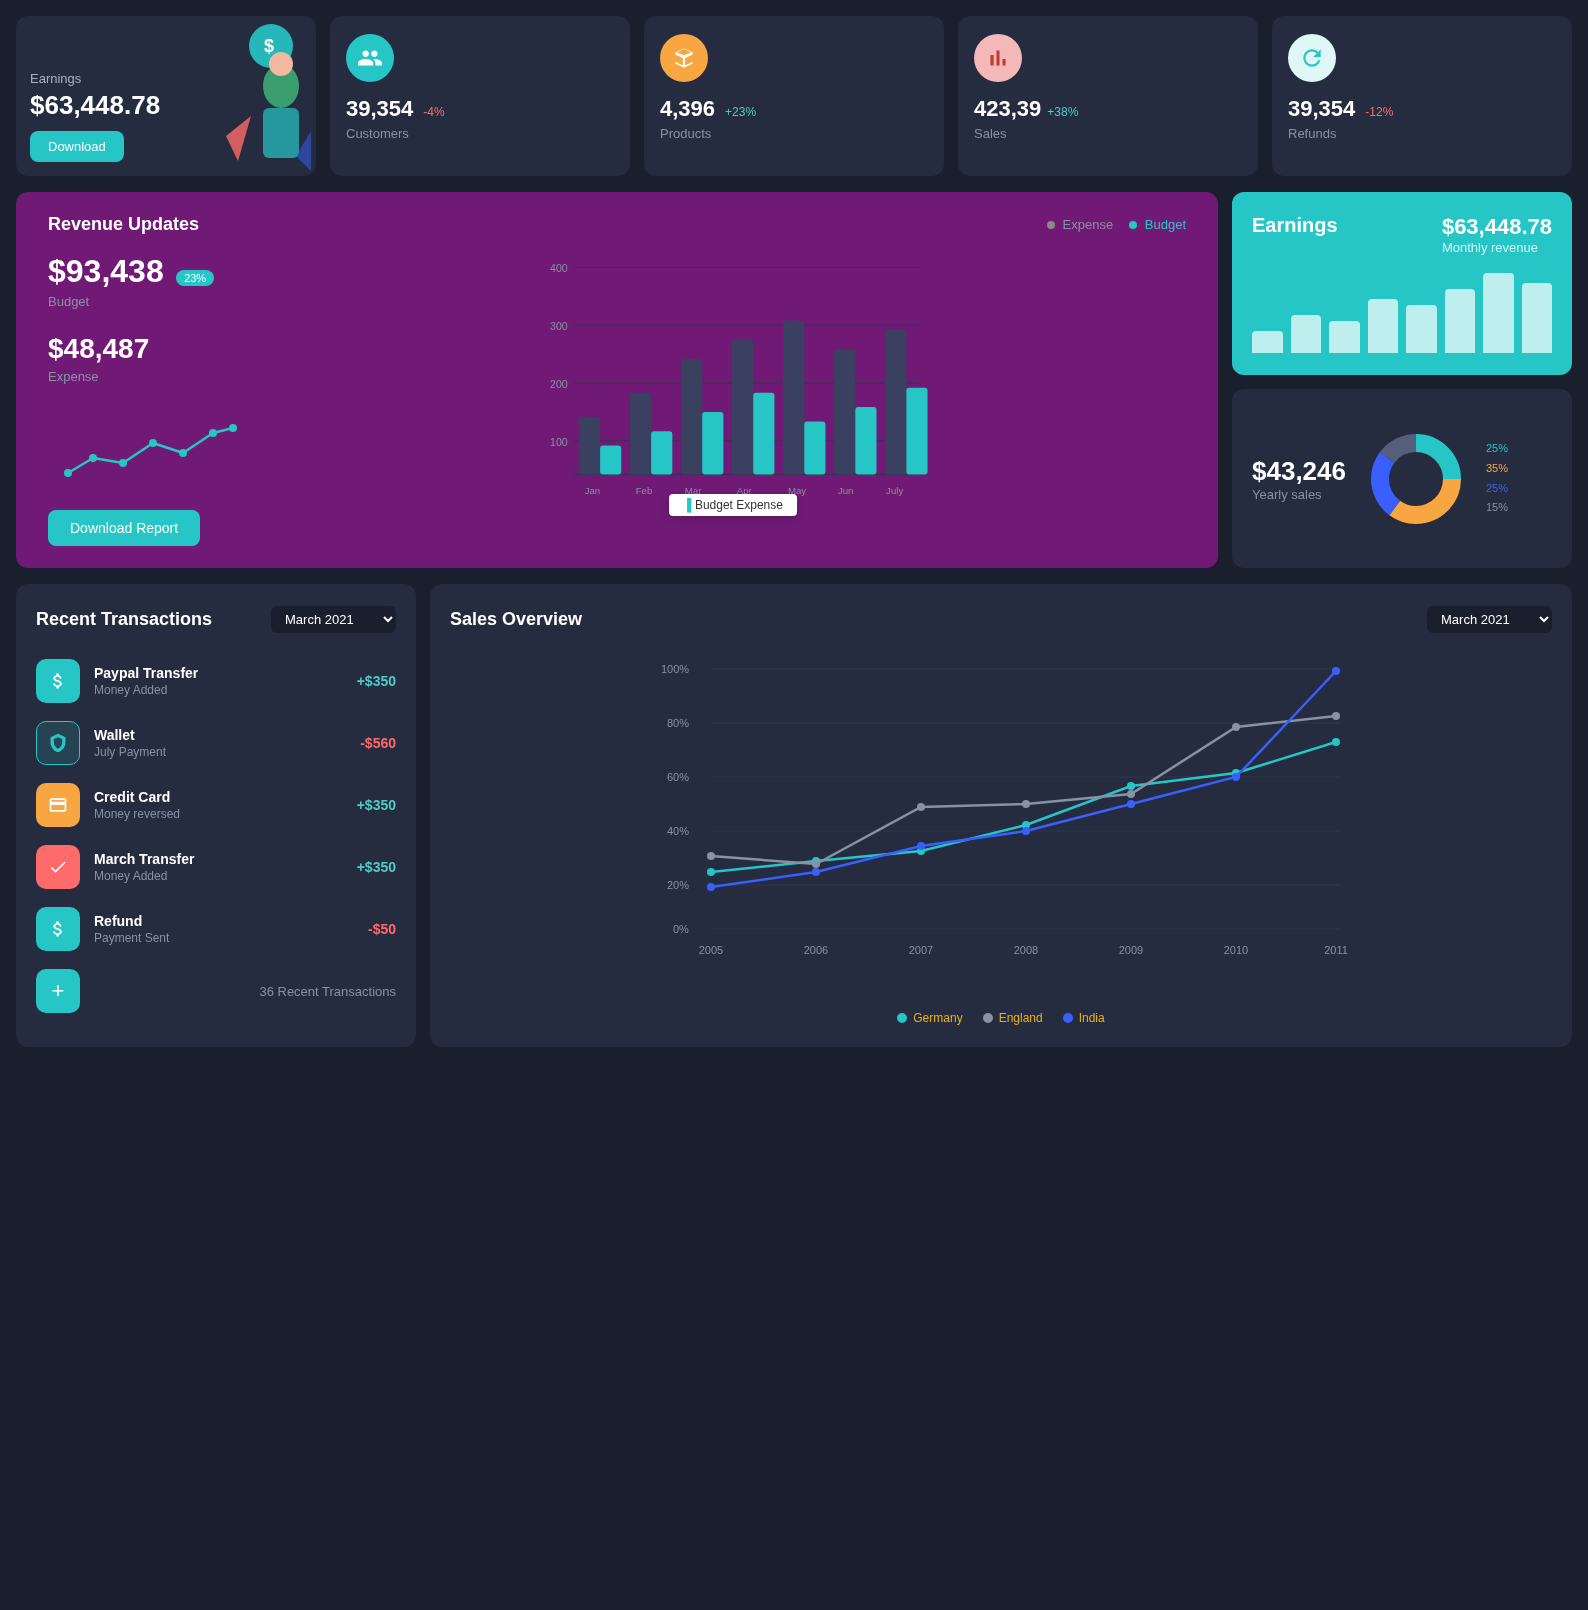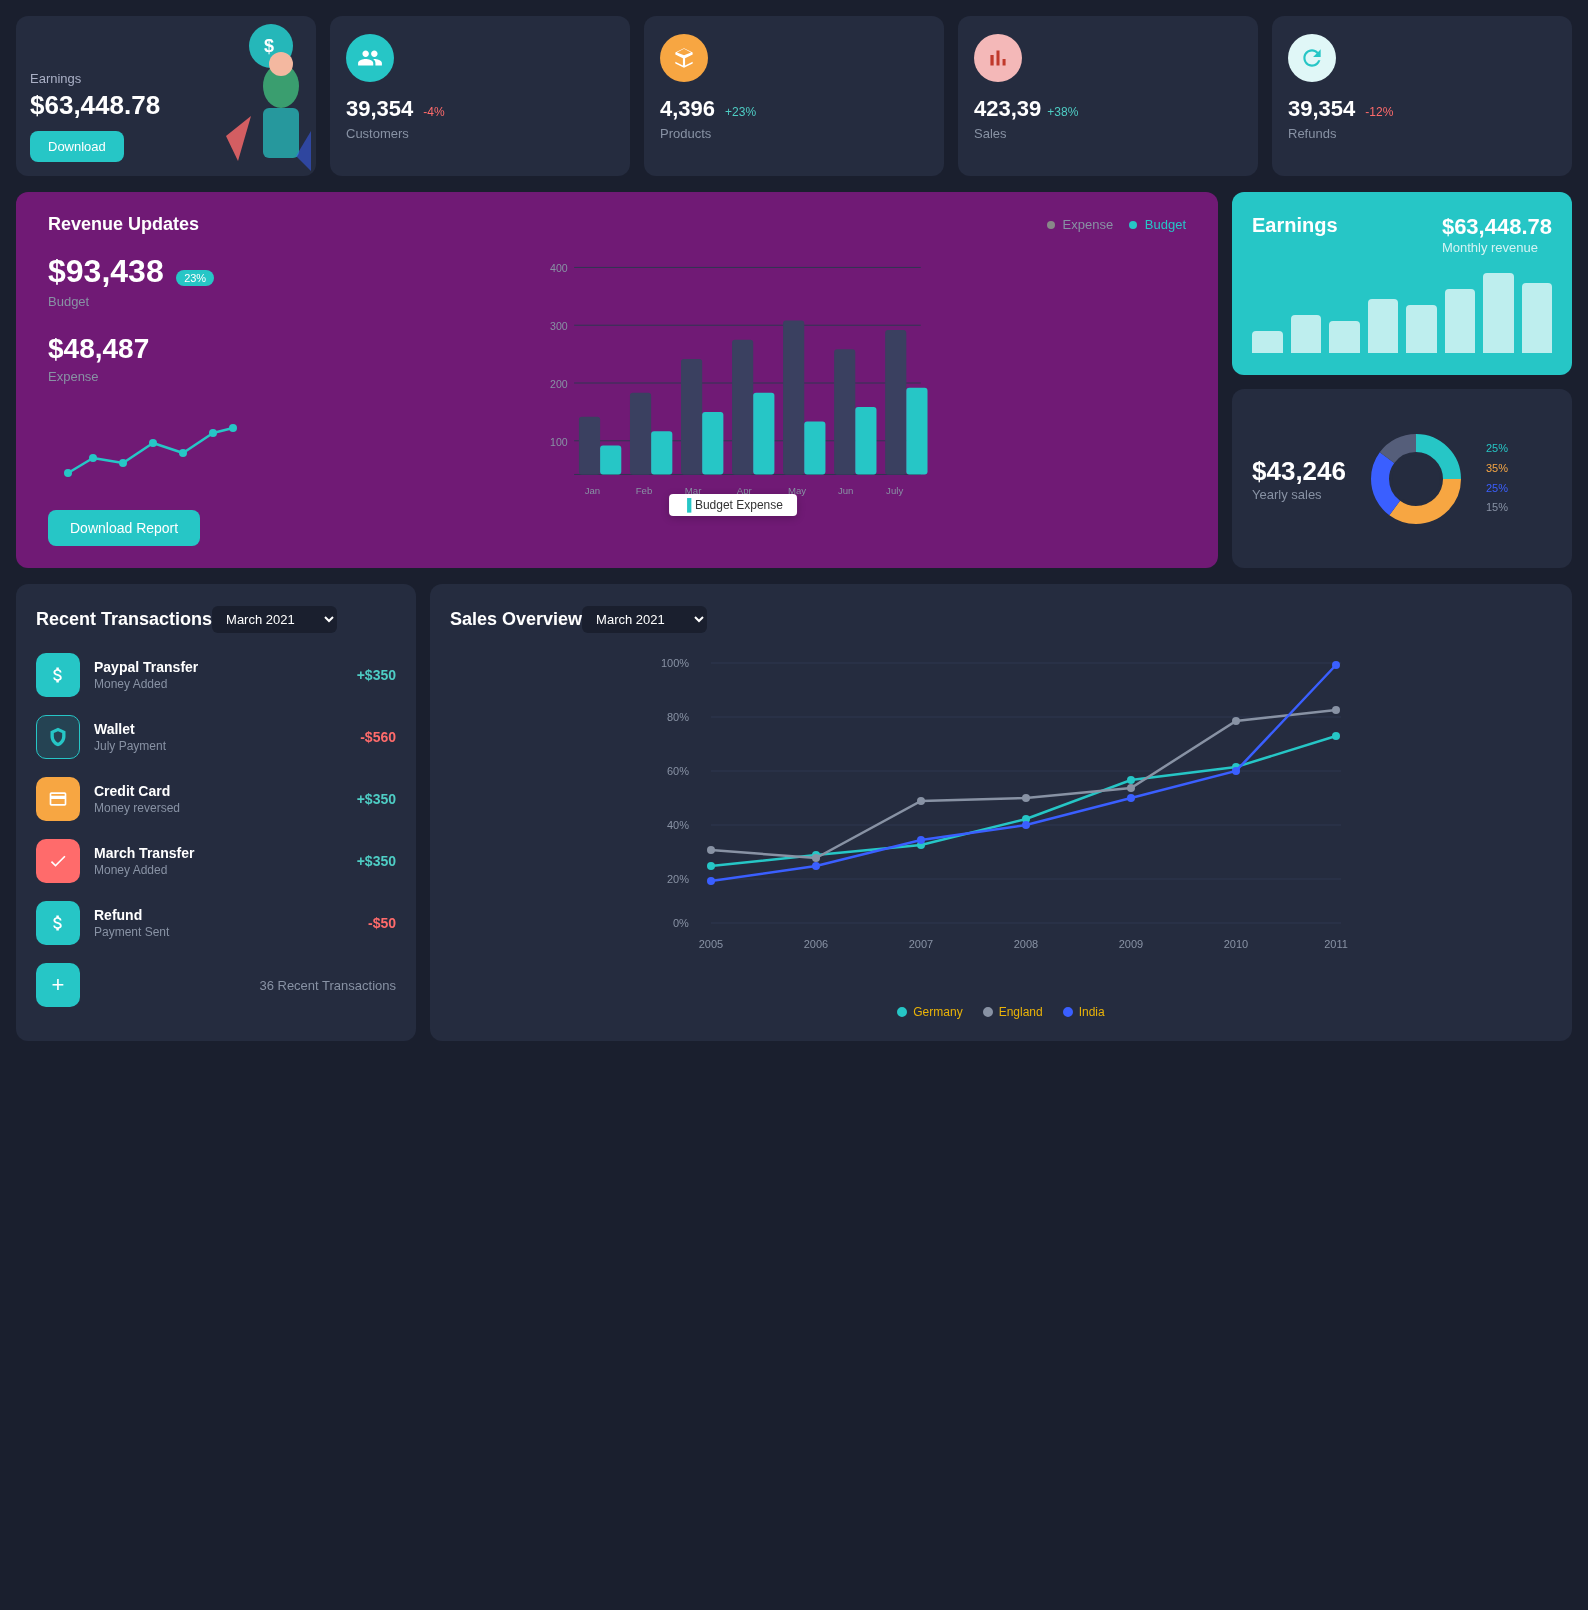--- a/index.html
+++ b/index.html
@@ -293,23 +293,23 @@
     }
 
     .transactions-card {
       background: #252c3f;
       border-radius: 12px;
       padding: 22px 20px;
     }
 
     .card-header {
       display: flex;
-      justify-content: flex-start;
+      justify-content: space-between;
       align-items: center;
-      margin-bottom: 20px;
+      margin-bottom: 26px;
     }
 
     .card-title {
       font-size: 18px;
       font-weight: 700;
     }
 
     .month-selector {
       background: #1a1f2e;
       color: #fff;

